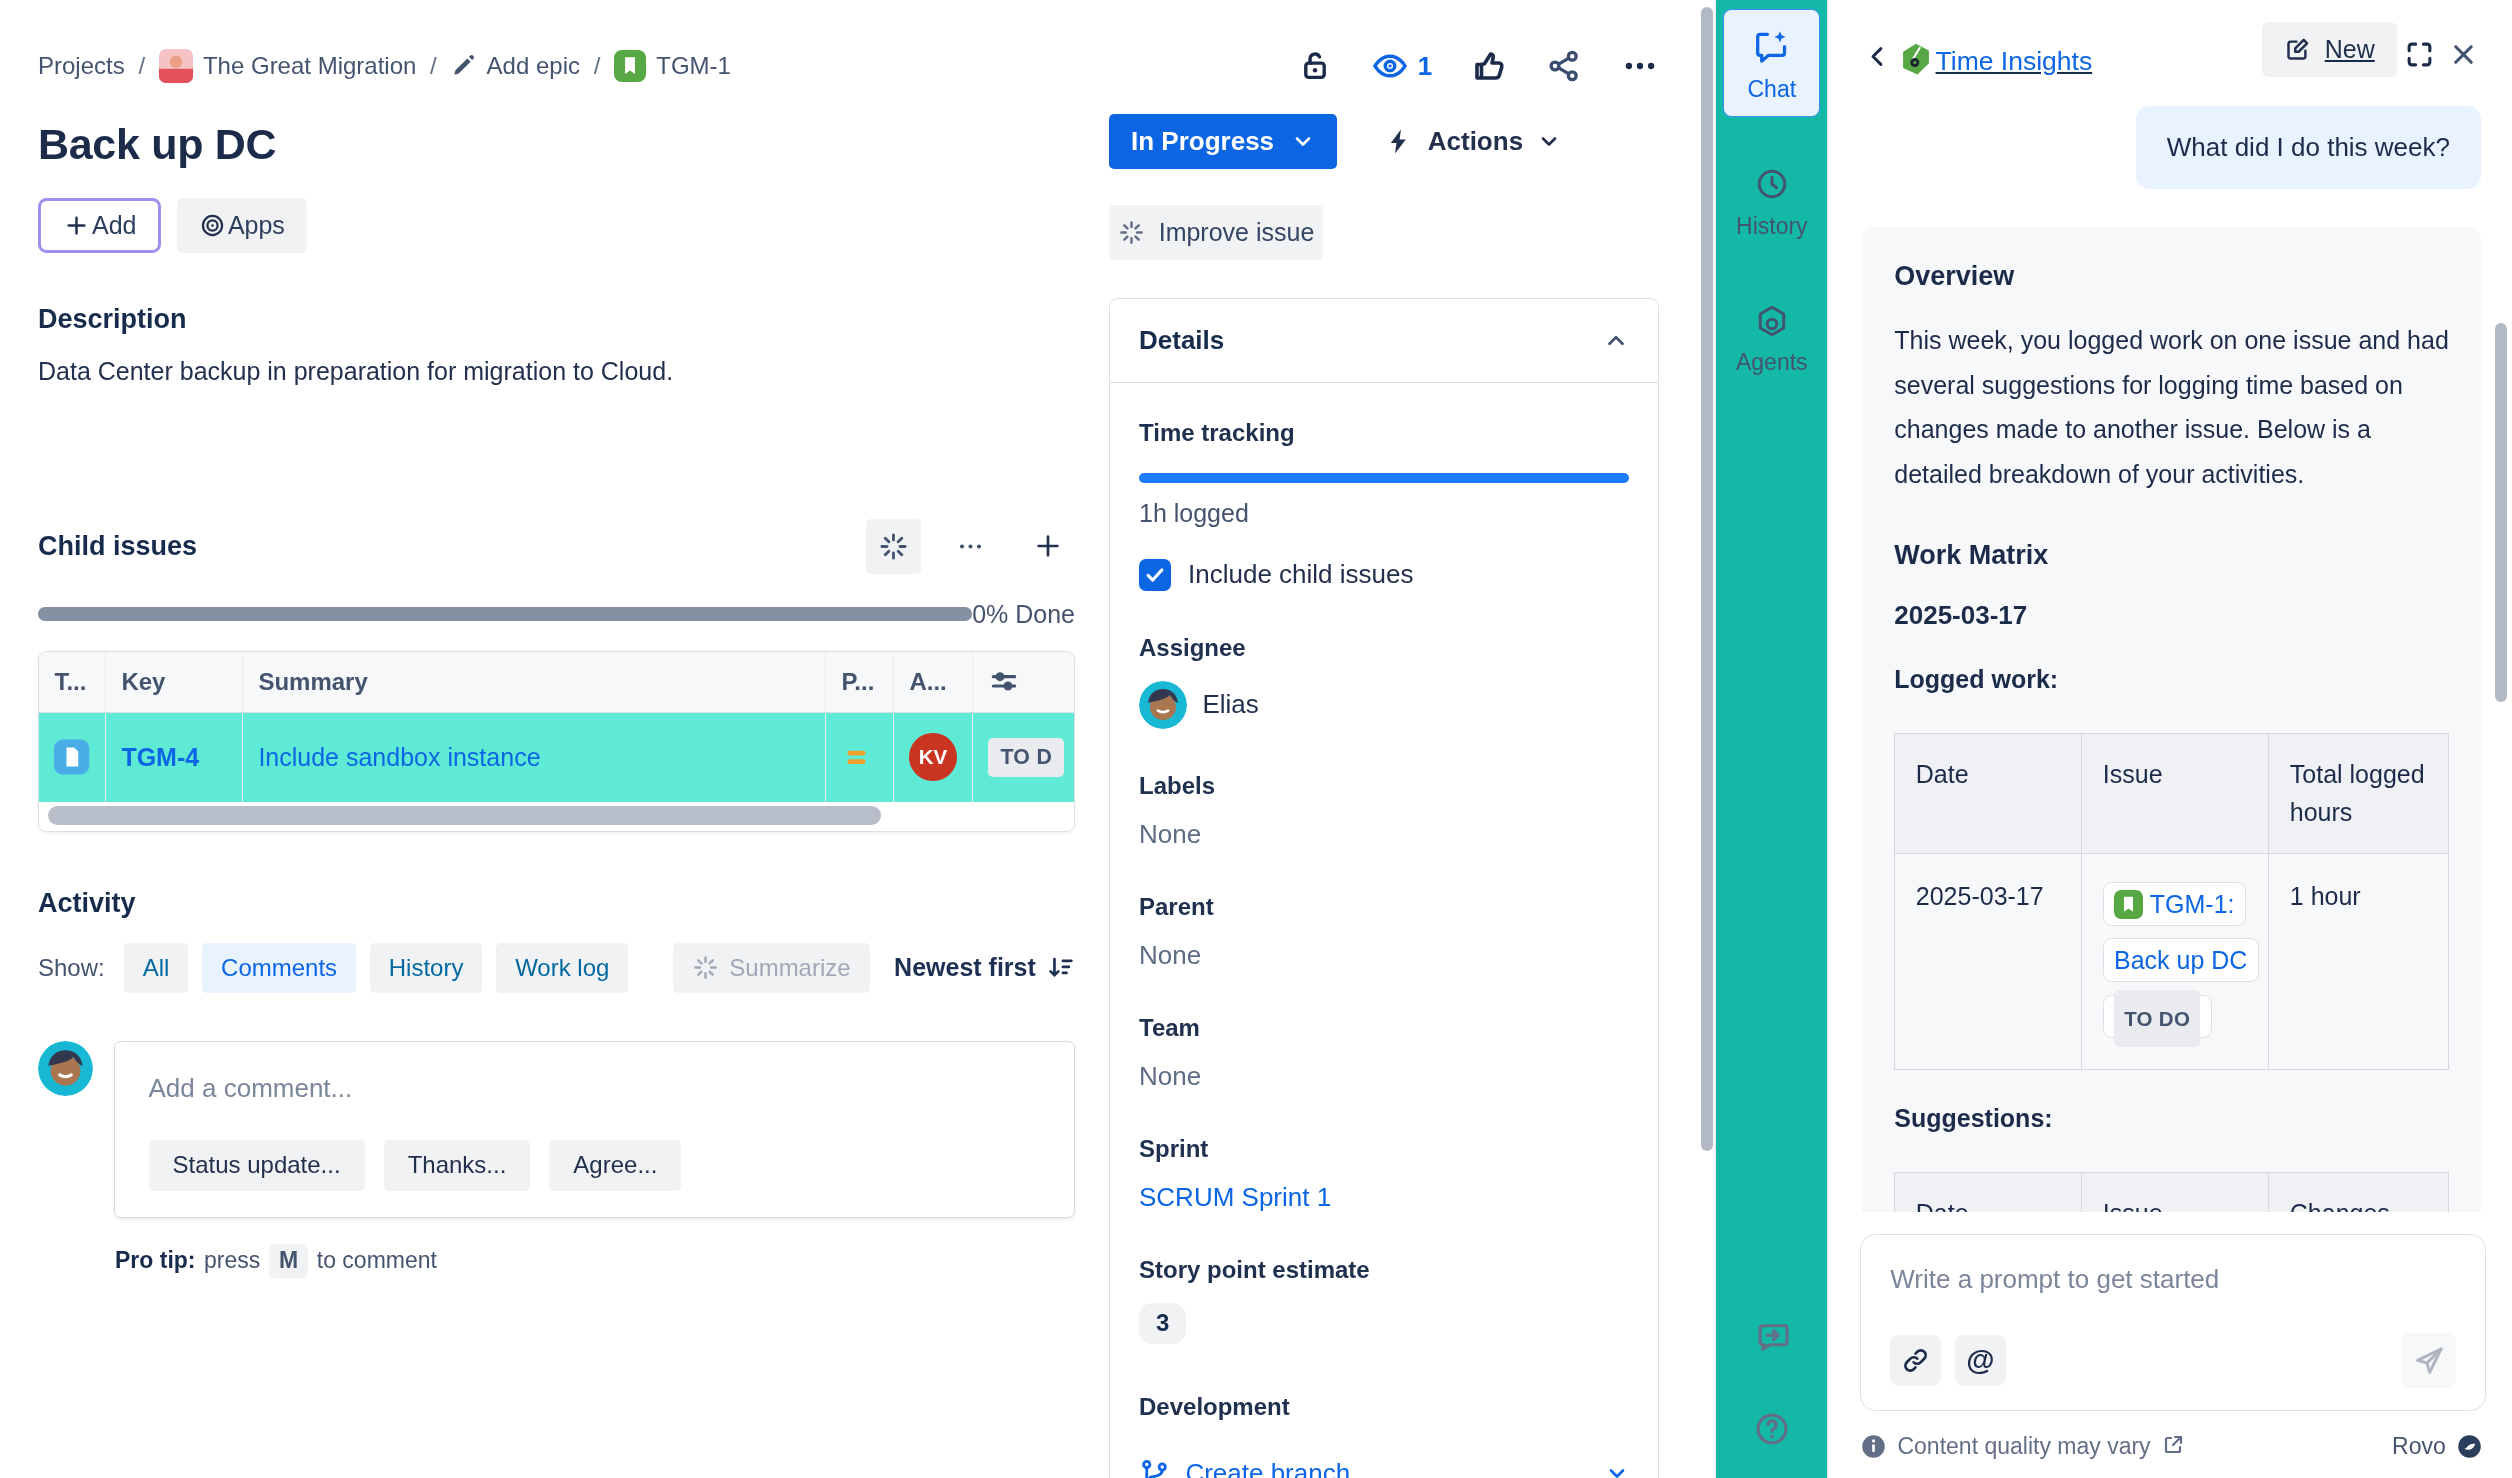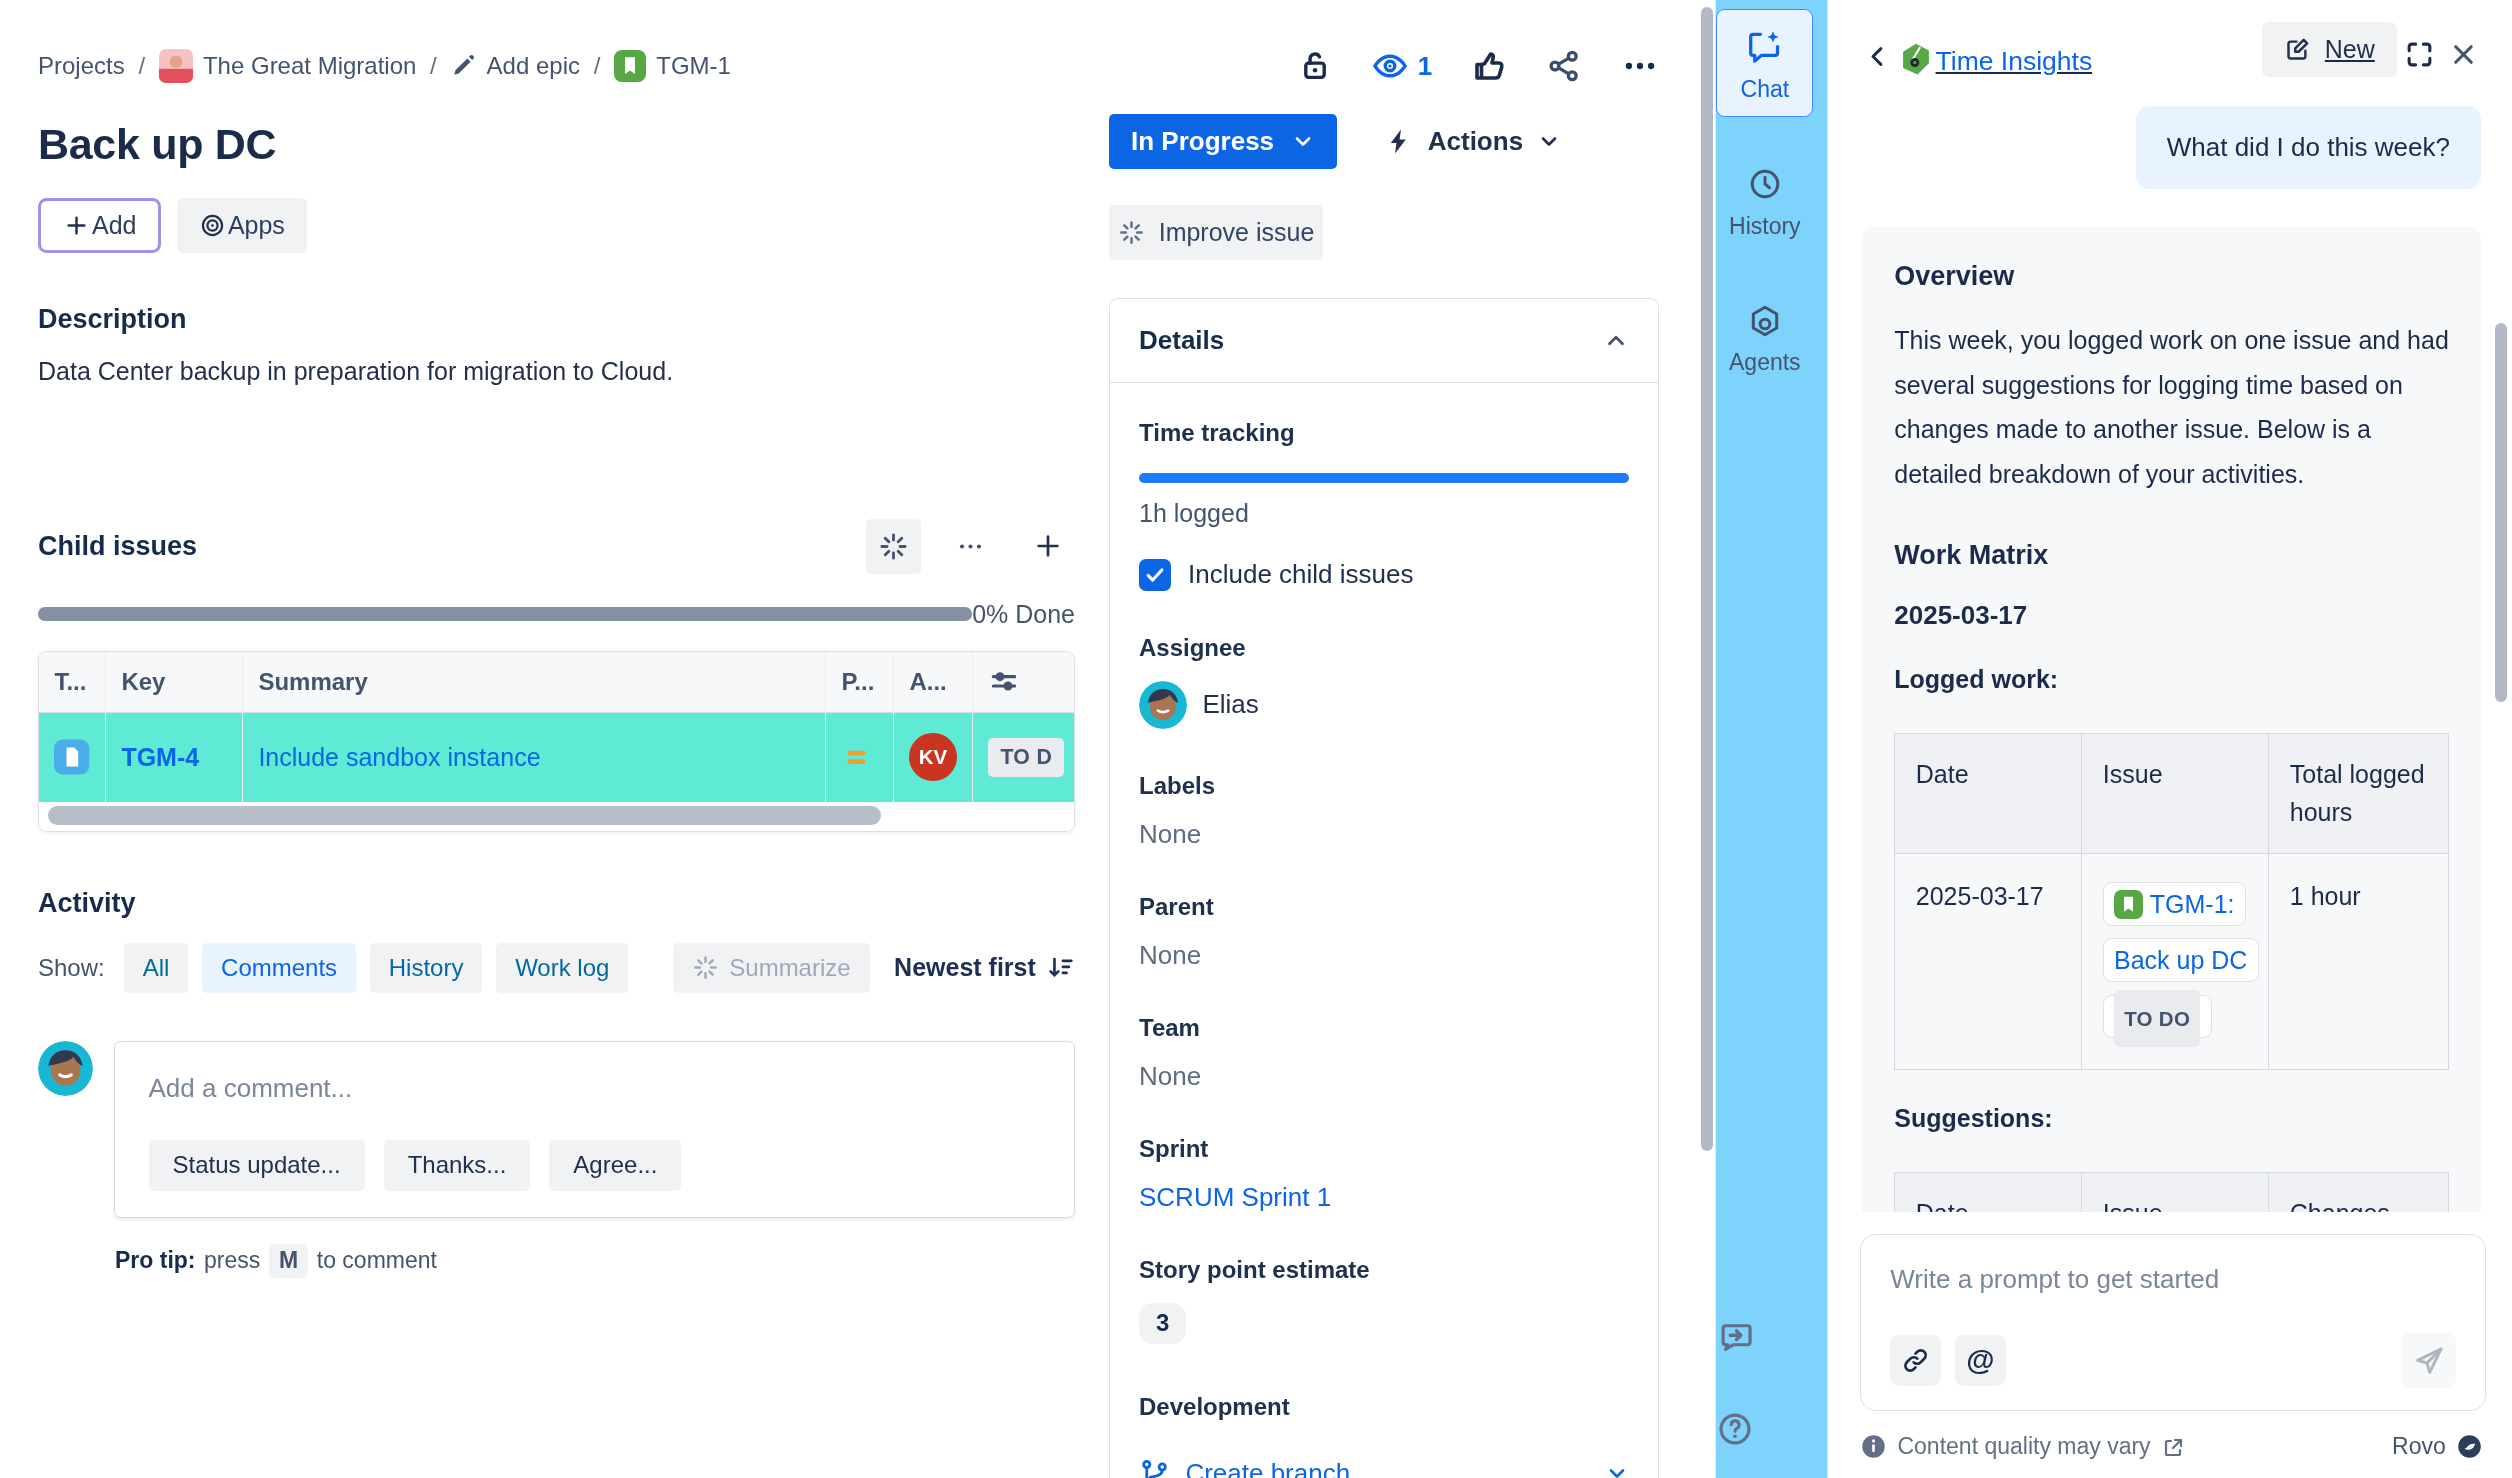--- a/index.html
+++ b/index.html
@@ -117,21 +117,21 @@
              padding:6.8px 17px; font-size:24px; font-weight:600; color:#172B4D; }
   .dev-label { width:111px; margin-top:46px; line-height:1.4; }
   .dev-row { margin-top:34px; display:flex; align-items:center; gap:15.4px; font-size:26px; font-weight:500; color:#0C66E4; cursor:pointer; }
   .dev-row .chev { margin-left:auto; }
 
   
   .vscroll { width:19px; position:relative; border-right:1.7px solid #EBECF0; }
   .vscroll .thumb { position:absolute; top:6.8px; left:3.4px; width:12px; height:1144px; background:#B3B9C4; border-radius:6px; }
 
   
-  .rail { width:111px; background:#7dd3fc; display:flex; flex-direction:column; align-items:flex-start; padding:8.5px 0 31px; }
+  .rail { width:111px; background:#14b8a6; display:flex; flex-direction:column; align-items:center; padding:8.5px 0 31px; }
   .rail-item { width:97px; display:flex; flex-direction:column; align-items:center; gap:10.2px;
                padding:17px 0 13.7px; border-radius:8.5px; font-size:23px; color:#44546F;
                border:1.7px solid transparent; cursor:pointer; background:transparent; font-family:inherit; }
   .rail-item.active { background:#E9F2FF; border-color:#388BFF; color:#0C66E4; }
   .rail-item + .rail-item { margin-top:31px; }
   .rail-bottom { margin-top:auto; display:flex; flex-direction:column; align-items:center; gap:55px; color:#626F86; }
   .rail-bottom .ribtn { background:none; border:none; color:#626F86; cursor:pointer; }
 
   
   .panel { width:685px; border-left:1.7px solid #DCDFE4; display:flex; flex-direction:column; position:relative; background:#fff; }
@@ -162,21 +162,21 @@
   .issue-chip .lozenge { font-size:20.5px; padding:5.1px 10.2px; }
 
   .prompt-box { margin:22px 26px 0 32px; border:1.7px solid #DCDFE4; border-radius:15.4px; padding:29px 29px 22px; cursor:text; }
   .prompt-ph { font-size:26px; color:#7A869A; }
   .prompt-ctls { display:flex; align-items:center; gap:13.7px; margin-top:38px; }
   .pc-btn { width:51px; height:51px; background:#F1F2F4; border:none; border-radius:8.5px; color:#1C2B4A;
             display:flex; align-items:center; justify-content:center; cursor:pointer; font-size:29px; font-weight:600; }
   .send-btn { margin-left:auto; background:#F7F8F9; border:none; border-radius:8.5px; width:55px; height:55px;
               display:flex; align-items:center; justify-content:center; color:#AEB5C0; cursor:pointer; }
   .panel-footer { display:flex; align-items:center; gap:12px; padding:22px 29px 19px 32px; font-size:23px; color:#626F86; }
-  .pf-link { display:flex; align-items:flex-end; gap:10.2px; cursor:pointer; color:#626F86; }
+  .pf-link { display:flex; align-items:flex-start; gap:10.2px; cursor:pointer; color:#626F86; }
   .pf-brand { margin-left:auto; display:flex; align-items:center; gap:10.2px; color:#44546F; }
   .panel-scroll { position:absolute; right:5.1px; top:323px; width:12px; height:379px; background:#B3B9C4; border-radius:6px; }
 
   svg { display:block; }
 </style>
 </head>
 <body>
 
 <div class="app">
 

